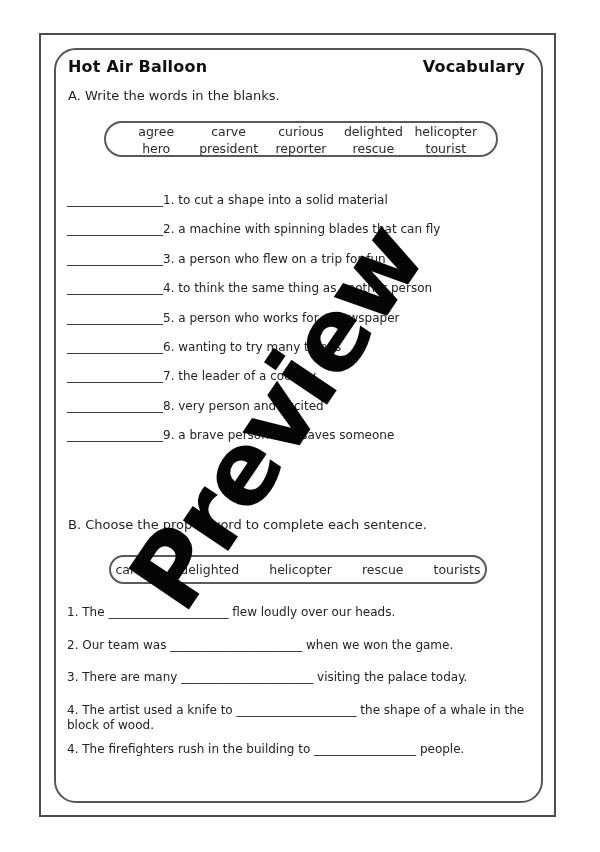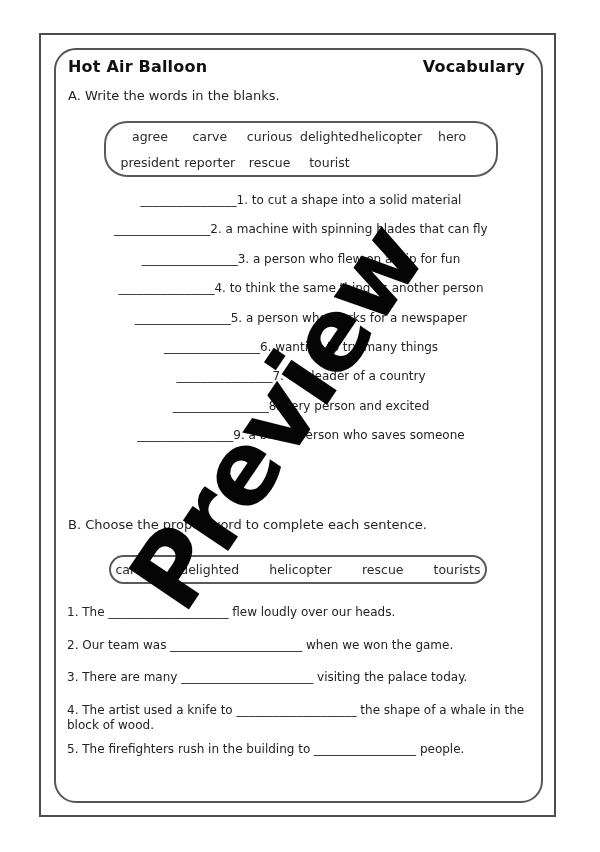--- a/index.html
+++ b/index.html
@@ -30,32 +30,32 @@
 
   .instruction { position:absolute; left:12px; font-size:13px; line-height:16px; }
   .instr-a { top:38px; }
   .instr-b { top:467px; }
 
   .word-bank {
     border:2px solid #5a5a5a; position:absolute; background:transparent;
     font-size:12.5px; color:#2a2a2a;
   }
   .bank-a {
-    top:71px; left:48px; width:394px; height:56px; border-radius:23px;
-    display:grid; grid-template-columns:repeat(6,1fr);
+    top:71px; left:48px; width:394px; height:36px; border-radius:23px;
+    display:grid; grid-template-columns:repeat(5,1fr);
     align-items:center; justify-items:center; padding:0 14px;
     row-gap:0;
   }
   .bank-a span { line-height:17px; }
   .bank-b {
     top:505px; left:53px; width:378px; height:29px; border-radius:15px;
     display:flex; justify-content:center; align-items:center; gap:30px;
   }
 
-  .definition-list { position:absolute; top:136px; left:11px; right:6px;text-align:center; }
+  .definition-list { position:absolute; top:136px; left:11px; right:6px; }
   .def-item {
     font-size:12px; line-height:29.4px; white-space:nowrap; color:#232323;
   }
 
   .sentence-list { position:absolute; top:555px; left:11px; width:479px; }
   .sent { font-size:12px; line-height:15.5px; margin-bottom:17px; color:#232323; }
   .sentence-list .sent:nth-child(4) { margin-bottom:8px; }
 
   .watermark {
     position:absolute; left:277px; top:417px;
@@ -114,20 +114,20 @@
       <span>helicopter</span>
       <span>rescue</span>
       <span>tourists</span>
     </div>
 
     <div class="sentence-list">
       <div class="sent">1. The ____________________ flew loudly over our heads.</div>
       <div class="sent">2. Our team was ______________________ when we won the game.</div>
       <div class="sent">3. There are many ______________________ visiting the palace today.</div>
       <div class="sent">4. The artist used a knife to ____________________ the shape of a whale in the block of wood.</div>
-      <div class="sent">5. The firefighters rush in the building to _________________ people.</div>
+      <div class="sent">4. The firefighters rush in the building to _________________ people.</div>
     </div>
 
   </div>
 
   <div class="watermark">Preview</div>
 
 </div>
 
 </body></html>

